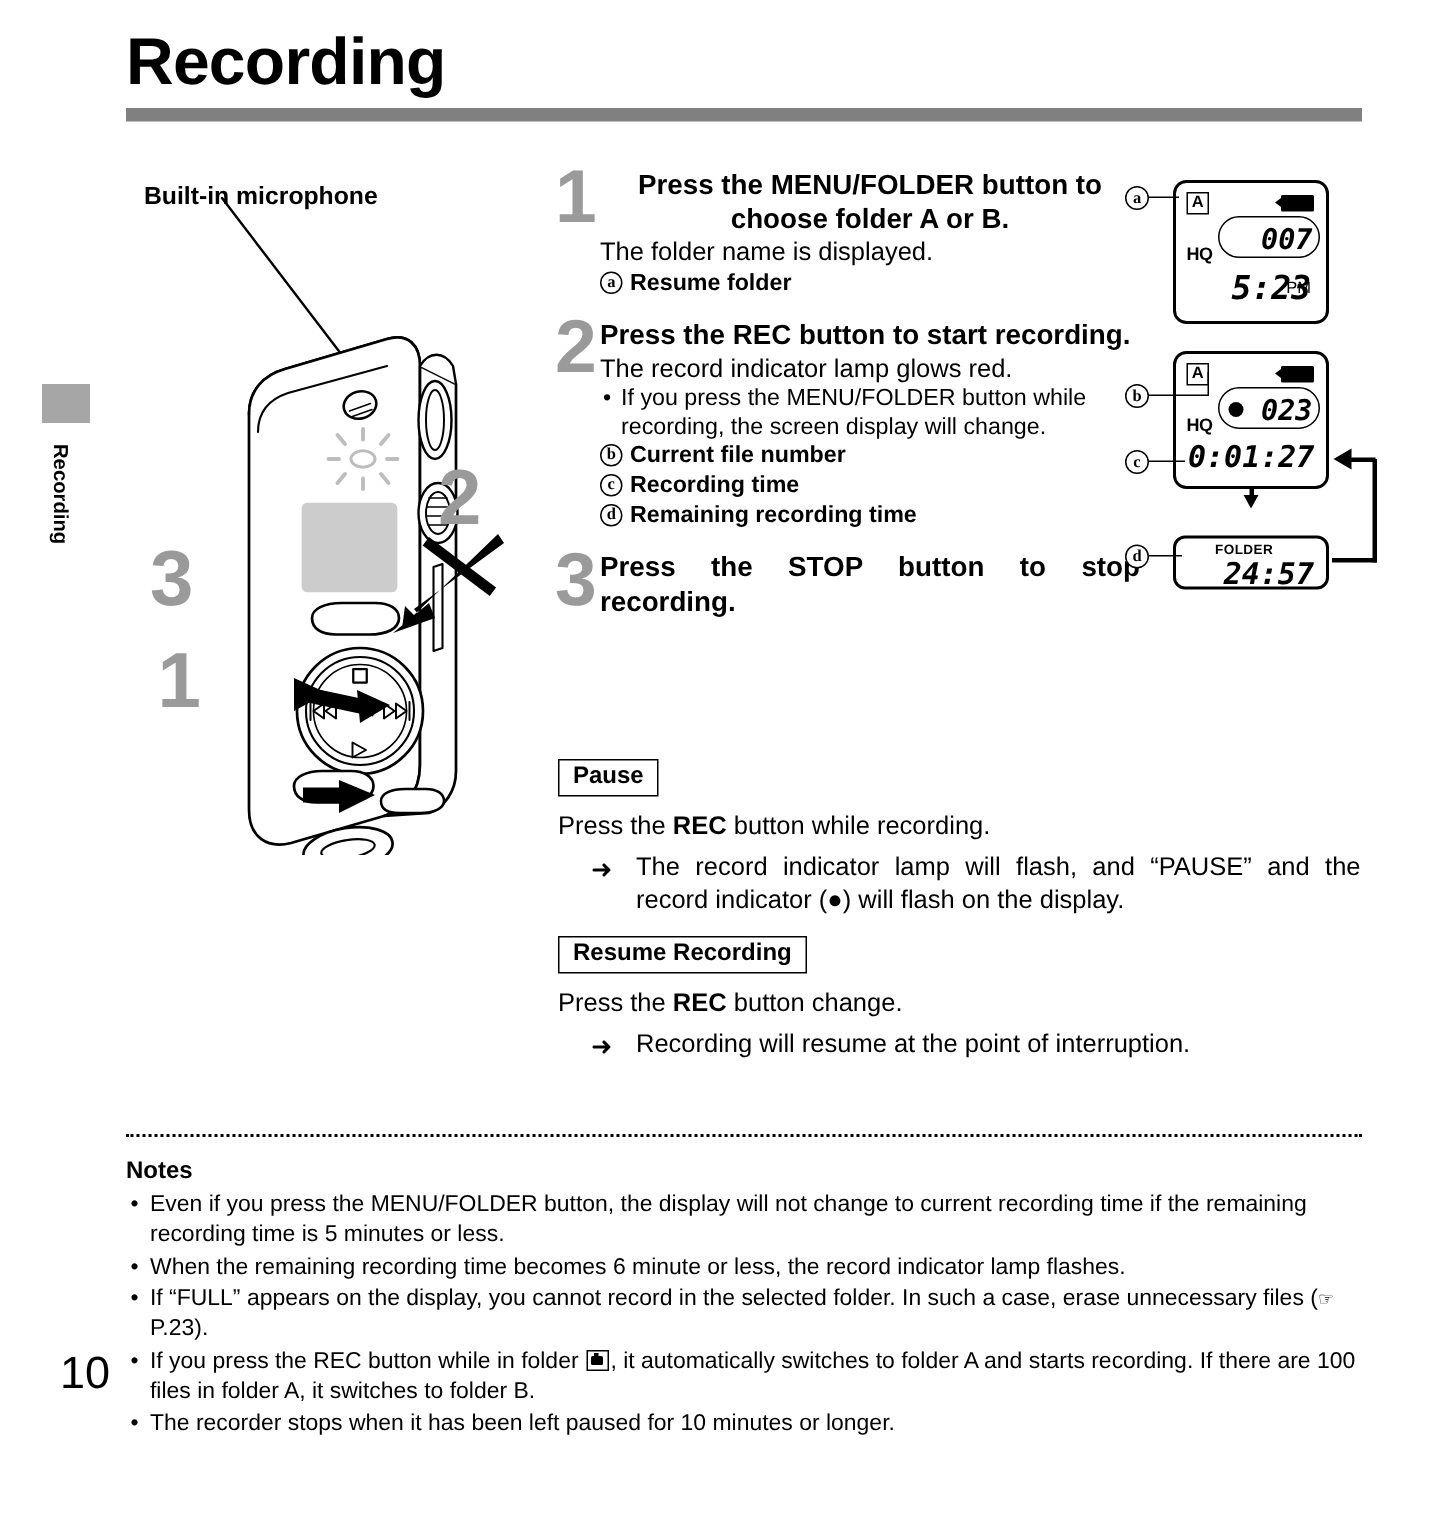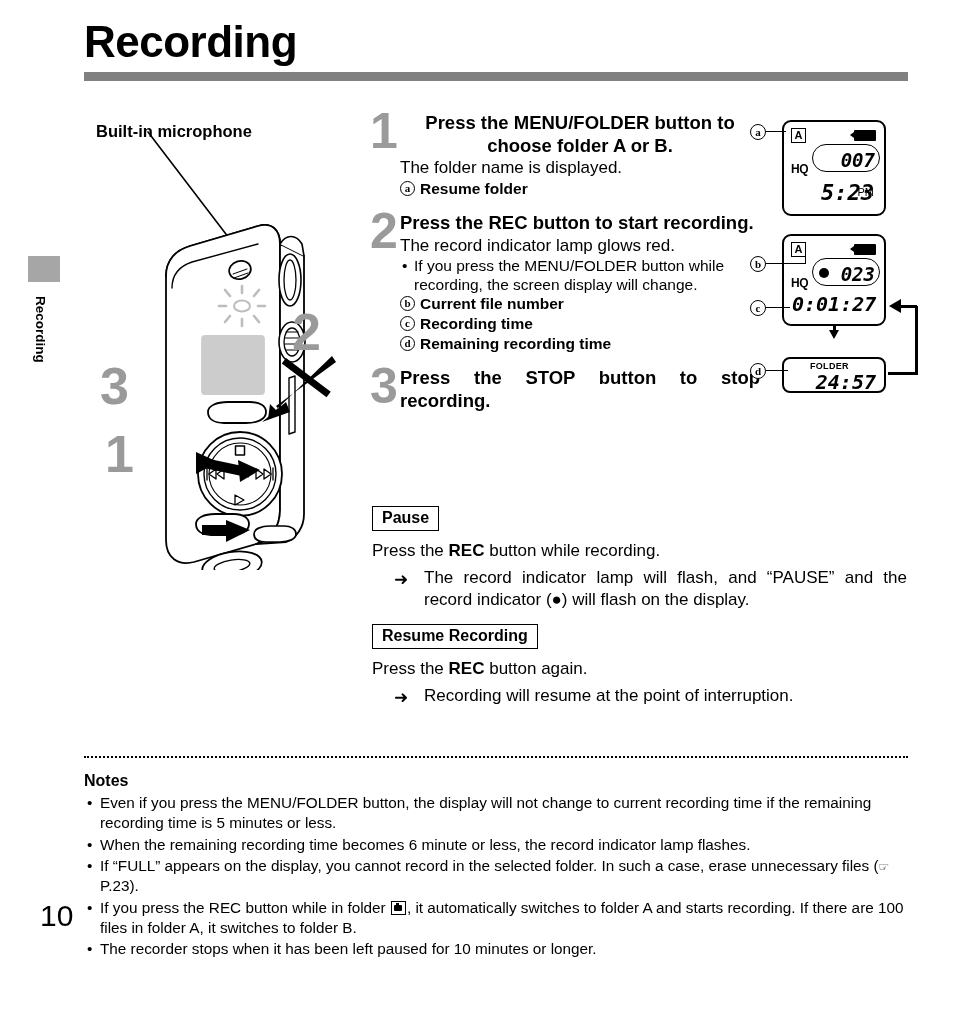--- a/index.html
+++ b/index.html
@@ -500,21 +500,21 @@
 <div id="pause-section">
 
   <div class="boxed-label">Pause</div>
 
   <p class="para"><span>Press the </span><span class="b">REC</span><span> button while recording.</span></p>
 
   <p class="arrow-para"><span class="arrow-glyph">➜</span><span>The record indicator lamp will flash, and “PAUSE” and the record indicator (●) will flash on the display.</span></p>
 
   <div class="boxed-label" style="margin-top:13px;">Resume Recording</div>
 
-  <p class="para"><span>Press the </span><span class="b">REC</span><span> button again.</span></p>
+  <p class="para"><span>Press the </span><span class="b">REC</span><span> button change.</span></p>
 
   <p class="arrow-para noj"><span class="arrow-glyph">➜</span><span>Recording will resume at the point of interruption.</span></p>
 </div>
 
 <div class="lcd" id="lcd-1">
   <div class="lcd-folder">A</div>
   <div class="lcd-hq">HQ</div>
   <div class="lcd-batt">
     <div class="tip"></div>
       <div class="body"></div>

